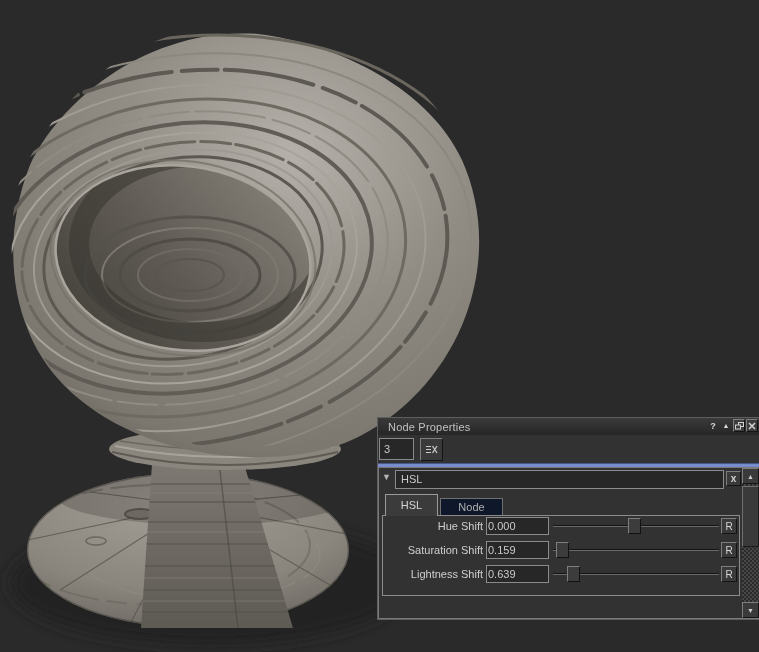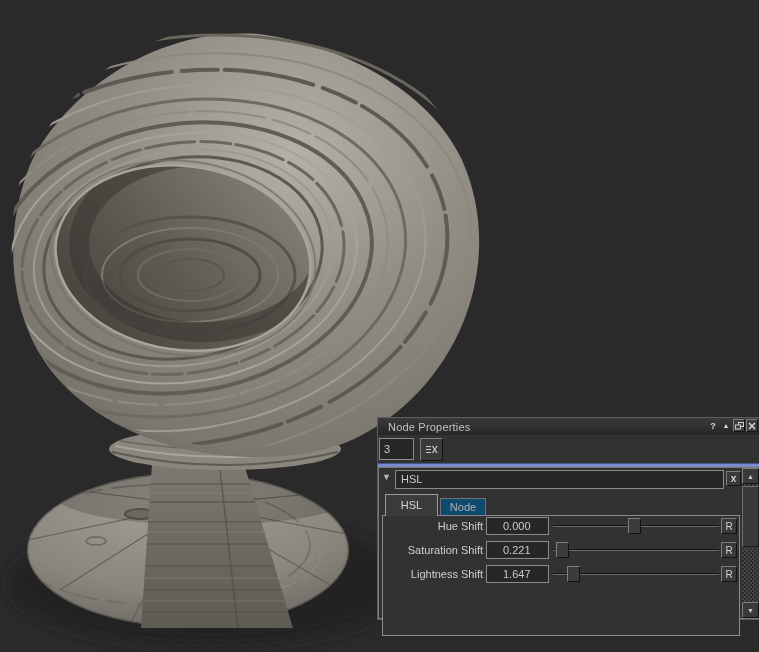--- a/index.html
+++ b/index.html
@@ -43,29 +43,29 @@
   .sb-btn.down{bottom:0;}
   .sb-track{position:absolute;left:0;top:16px;width:17px;height:118px;background-color:#2e2e2e;
             background-image:conic-gradient(#474747 25%,#2b2b2b 0 50%,#474747 0 75%,#2b2b2b 0);
             background-size:4px 4px;}
   .sb-thumb{position:absolute;left:0;top:18px;width:17px;height:61px;background:#3a3a3a;
             border:1px solid;border-color:#6f6f6f #1a1a1a #1a1a1a #6f6f6f;}
 
   .tab{position:absolute;font-size:11px;text-align:center;cursor:default;}
   .tab.active{left:6px;top:26px;width:53px;height:22px;line-height:20px;background:#3b3b3b;
               border:1px solid #9a9a9a;border-bottom:none;color:#d6d6d6;z-index:3;}
-  .tab.inactive{left:61px;top:30px;width:46px;height:18px;line-height:16px;background:#0c4a6e;
+  .tab.inactive{left:61px;top:30px;width:63px;height:18px;line-height:16px;background:#0f172a;
               border:1px solid #6f6f6f;border-bottom:none;color:#b0b0b0;z-index:1;}
 
-  .frame{position:absolute;left:3px;top:47px;width:358px;height:121px;
+  .frame{position:absolute;left:3px;top:47px;width:358px;height:81px;
          background:#323232;border:1px solid #8b8b8b;z-index:2;}
   .row{position:absolute;left:0;width:356px;height:18px;}
   .lbl{position:absolute;left:0;top:0;width:100px;height:18px;line-height:18px;
        text-align:right;font-size:11px;color:#cfcfcf;white-space:nowrap;}
-  .val{position:absolute;left:103px;top:0;width:63px;height:18px;line-height:16px;padding-left:16px;}
+  .val{position:absolute;left:103px;top:0;width:63px;height:18px;line-height:16px;padding-left:1px;}
   .track{position:absolute;left:170px;top:0;width:166px;height:18px;}
   .groove{position:absolute;left:0;top:8px;width:100%;height:2px;background:#141414;
           border-bottom:1px solid #6a6a6a;}
   .handle{position:absolute;top:1px;width:13px;height:16px;background:#3c3c3c;
           border:1px solid;border-color:#7e7e7e #121212 #121212 #7e7e7e;}
   .rbtn{position:absolute;left:338px;top:1px;width:16px;height:16px;padding:0;
         font-size:10px;color:#d6d6d6;text-align:center;line-height:13px;}
   button.raised{cursor:default;}
 
   .artifact{position:absolute;left:546px;top:536px;width:40px;height:17px;
@@ -241,31 +241,31 @@
           <div class="val sunken">0.000</div>
           <div class="track">
             <div class="groove"></div>
             <div class="handle" style="left: calc(49% - 6.37px);"></div>
           </div>
           <button class="rbtn raised">R</button>
         </div>
 
         <div class="row" style="top:25px">
           <span class="lbl">Saturation Shift</span>
-          <div class="val sunken">0.221</div>
+          <div class="val sunken">0.159</div>
           <div class="track">
             <div class="groove"></div>
             <div class="handle" style="left: calc(2% - 0.26px);"></div>
           </div>
           <button class="rbtn raised">R</button>
         </div>
 
         <div class="row" style="top:49px">
           <span class="lbl">Lightness Shift</span>
-          <div class="val sunken">1.647</div>
+          <div class="val sunken">0.639</div>
           <div class="track">
             <div class="groove"></div>
             <div class="handle" style="left: calc(9% - 1.17px);"></div>
           </div>
           <button class="rbtn raised">R</button>
         </div>
 
       </div>
     </div>
   </div>

